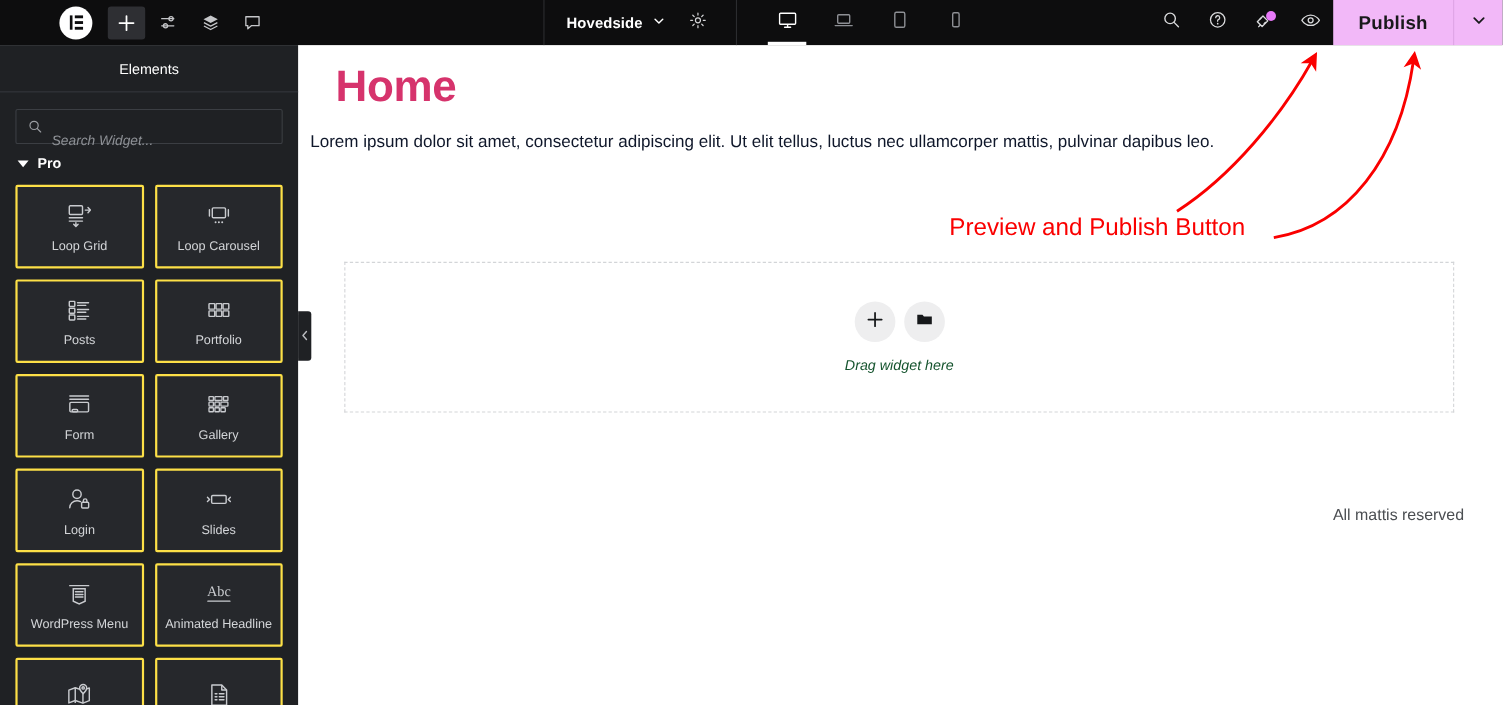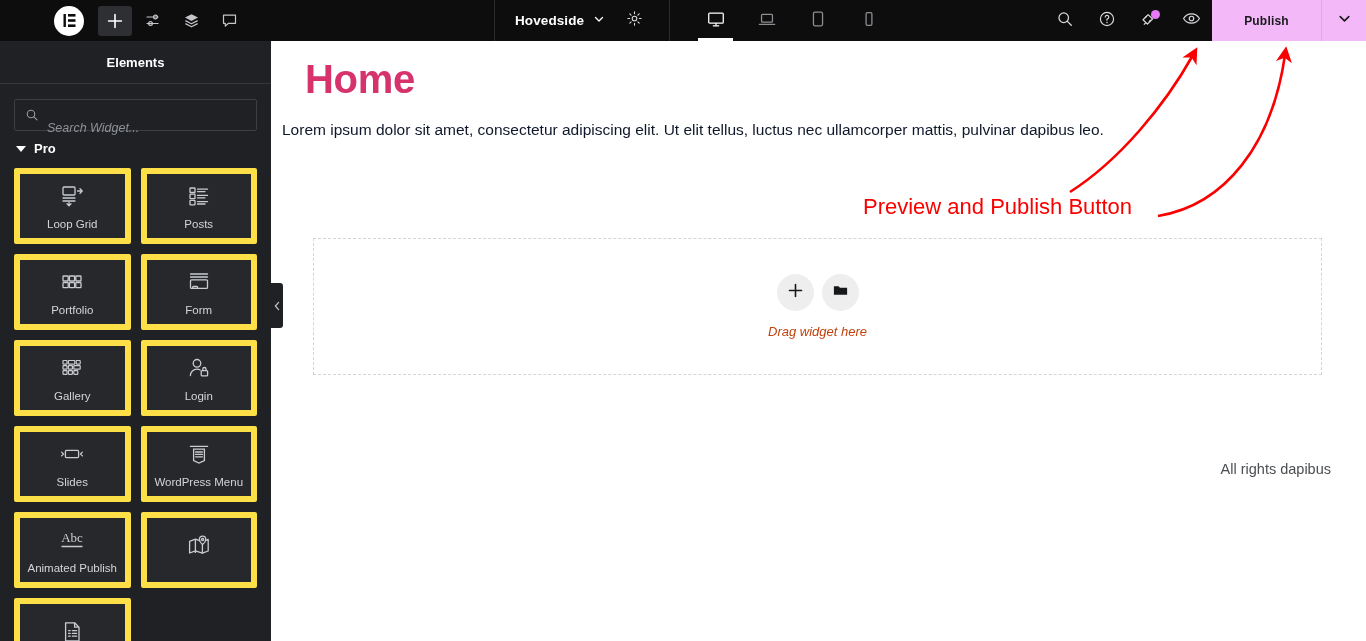--- a/index.html
+++ b/index.html
@@ -68,41 +68,41 @@
     width: 42px; height: 41px;
     display: flex; align-items: center; justify-content: center;
     color: #d9dadc; cursor: pointer; position: relative;
   }
   .notif-dot {
     position: absolute; width: 9px; height: 9px; border-radius: 50%;
     background: #e879f9; top: 10px; right: 10px;
   }
   .publish-btn {
     background: #f2b8f8; color: #19191b;
-    font-size: 12px; font-weight: 700;
+    font-size: 17px; font-weight: 700;
     display: flex; align-items: center; justify-content: center;
     width: 109px; height: 41px; cursor: pointer; letter-spacing: .2px;
   }
   .publish-caret {
     background: #f2b8f8; color: #19191b;
     width: 45px; height: 41px; cursor: pointer;
     display: flex; align-items: center; justify-content: center;
     border-left: 1px solid #e0a6e8;
   }
 
   
   .panel {
     position: absolute; left: 0; top: 41px;
     width: 271px; height: 600px;
     background: #1f2124;
     z-index: 20;
   }
   .panel-head {
     height: 43px; display: flex; align-items: center; justify-content: center;
-    color: #ffffff; font-size: 13px; font-weight: 700;
+    color: #ffffff; font-size: 13px; font-weight: 400;
     border-bottom: 1px solid #34373c;
   }
   .panel-body { padding: 15px 14px 0 14px; height: 557px; overflow: hidden; }
   .search-box {
     height: 32px; border: 1px solid #3b3e43; border-radius: 2px;
     display: flex; align-items: center; gap: 8px; padding: 0 10px;
     background: #1f2124;
   }
   .search-box .mag { color: #9a9da2; display: flex; }
   .search-box input {
@@ -113,21 +113,21 @@
   }
   .search-box input::placeholder { color: #8e9196; font-style: italic; }
   .section-head {
     display: flex; align-items: center; gap: 8px;
     color: #ffffff; font-size: 13px; font-weight: 700;
     margin: 10px 0 12px 2px; cursor: pointer;
   }
   .tri { width: 0; height: 0; border-left: 5px solid transparent; border-right: 5px solid transparent; border-top: 6px solid #ffffff; }
   .grid { display: grid; grid-template-columns: 1fr 1fr; gap: 10px 10px; }
   .wtile {
-    height: 76px; border: 6px solid #fde047; border-radius: 2px;
+    height: 76px; border: 2px solid #fde047; border-radius: 2px;
     background: #26282c;
     display: flex; flex-direction: column; align-items: center; justify-content: center;
     gap: 9px; cursor: grab; color: #c9cbcf;
   }
   .wtile .wlabel { font-size: 11.5px; color: #d3d5d8; }
   .wtile .wico { color: #c9cbcf; display: flex; }
 
   .collapse-tab {
     position: absolute; left: 271px; top: 283px;
     width: 12px; height: 45px;
@@ -156,21 +156,21 @@
     display: flex; flex-direction: column; align-items: center; justify-content: center;
     gap: 13px;
   }
   .dz-btns { display: flex; gap: 8px; }
   .dz-btn {
     width: 37px; height: 37px; border-radius: 50%;
     background: #eeeeef; color: #16181a;
     display: flex; align-items: center; justify-content: center;
     cursor: pointer;
   }
-  .dz-text { font-size: 13px; font-style: italic; color: #c2410c; }
+  .dz-text { font-size: 13px; font-style: italic; color: #14532d; }
   .footer-text {
     position: absolute; right: 35px; top: 420px;
     font-size: 14.5px; color: #4b4e52;
   }
 
   
   .annot-svg { position: absolute; left: 0; top: 0; width: 1366px; height: 641px; pointer-events: none; z-index: 40; }
   .annot-text {
     position: absolute; left: 863px; top: 194px;
     color: #fa0000; font-size: 22px; z-index: 41;
@@ -348,20 +348,32 @@
             <svg width="26" height="26" viewBox="0 0 26 26" fill="none" stroke="currentColor" stroke-width="1.3">
                 <rect x="4" y="4" width="12" height="8" rx="1"></rect>
                 <path d="M4 15h12M4 18h12" stroke-linecap="round"></path>
                 <path d="M18.5 8h4M21 5.6 23.2 8 21 10.4" stroke-linecap="round" stroke-linejoin="round"></path>
                 <path d="M10 19.5v3M8 20.8l2 2 2-2" stroke-linecap="round" stroke-linejoin="round"></path>
               </svg>
           </span>
           <span class="wlabel">Loop Grid</span>
         </div>
 
+        <div class="wtile">
+          <span class="wico">
+            <svg width="26" height="26" viewBox="0 0 26 26" fill="none" stroke="currentColor" stroke-width="1.3">
+                <rect x="7" y="6" width="12" height="9" rx="1"></rect>
+                <path d="M4.4 7.6v5.8M21.6 7.6v5.8" stroke-linecap="round"></path>
+                <circle cx="10" cy="19" r=".9" fill="currentColor" stroke="none"></circle>
+                <circle cx="13" cy="19" r=".9" fill="currentColor" stroke="none"></circle>
+                <circle cx="16" cy="19" r=".9" fill="currentColor" stroke="none"></circle>
+              </svg>
+          </span>
+          <span class="wlabel">Loop Carousel</span>
+        </div>
 
         <div class="wtile">
           <span class="wico">
             <svg width="26" height="26" viewBox="0 0 26 26" fill="none" stroke="currentColor" stroke-width="1.3">
                 <rect x="4" y="5" width="5" height="4.5" rx=".6"></rect>
                 <rect x="4" y="11.2" width="5" height="4.5" rx=".6"></rect>
                 <rect x="4" y="17.4" width="5" height="4.5" rx=".6"></rect>
                 <path d="M11.5 6.2h10M11.5 8.6h7.5M11.5 12.4h10M11.5 14.8h7.5M11.5 18.6h10M11.5 21h7.5" stroke-linecap="round"></path>
               </svg>
           </span>
@@ -443,21 +455,21 @@
           <span class="wlabel">WordPress Menu</span>
         </div>
 
         <div class="wtile">
           <span class="wico">
             <svg width="34" height="26" viewBox="0 0 34 26" fill="none">
                 <text x="17" y="15" text-anchor="middle" font-family="Liberation Serif, serif" font-size="13" fill="currentColor">Abc</text>
                 <path d="M7 19.5h20" stroke="currentColor" stroke-width="1.3" stroke-linecap="round"></path>
               </svg>
           </span>
-          <span class="wlabel">Animated Publish</span>
+          <span class="wlabel">Animated Headline</span>
         </div>
 
         <div class="wtile">
           <span class="wico">
             <svg width="26" height="26" viewBox="0 0 26 26" fill="none" stroke="currentColor" stroke-width="1.3" stroke-linejoin="round">
                 <path d="M3.6 8.4 9.4 6.2l7 2.4 5.8-2.2v11.6l-5.8 2.2-7-2.4-5.8 2.2z"></path>
                 <path d="M9.4 6.2v13.8M16.4 8.6v11.8"></path>
                 <path d="M16.6 3.2a3.2 3.2 0 0 1 3.2 3.2c0 2.3-3.2 5.2-3.2 5.2s-3.2-2.9-3.2-5.2a3.2 3.2 0 0 1 3.2-3.2z" fill="#26282c"></path>
                 <circle cx="16.6" cy="6.4" r="1.1"></circle>
               </svg>
@@ -505,21 +517,21 @@
           <span>
             <svg width="17" height="17" viewBox="0 0 18 18" fill="currentColor">
                 <path d="M2 4.4h5l1.4 1.7H16v7.5H2z"></path>
               </svg>
           </span>
         </div>
       </div>
       <div class="dz-text">Drag widget here</div>
     </div>
 
-    <div class="footer-text">All rights dapibus</div>
+    <div class="footer-text">All mattis reserved</div>
   </div>
 
   <svg class="annot-svg">
     <defs>
       <marker id="ah" markerWidth="7" markerHeight="7" refX="3.2" refY="3.5" orient="auto">
         <path d="M0.4 0.4 L6.6 3.5 L0.4 6.6 L2.1 3.5 z" fill="#fa0000"></path>
       </marker>
     </defs>
     <path d="M1070 192 C1120 160, 1165 105, 1193 55" stroke="#fa0000" stroke-width="2.6" fill="none" marker-end="url(#ah)"></path>
     <path d="M1158 216 C1225 205, 1272 145, 1285 55" stroke="#fa0000" stroke-width="2.6" fill="none" marker-end="url(#ah)"></path>

